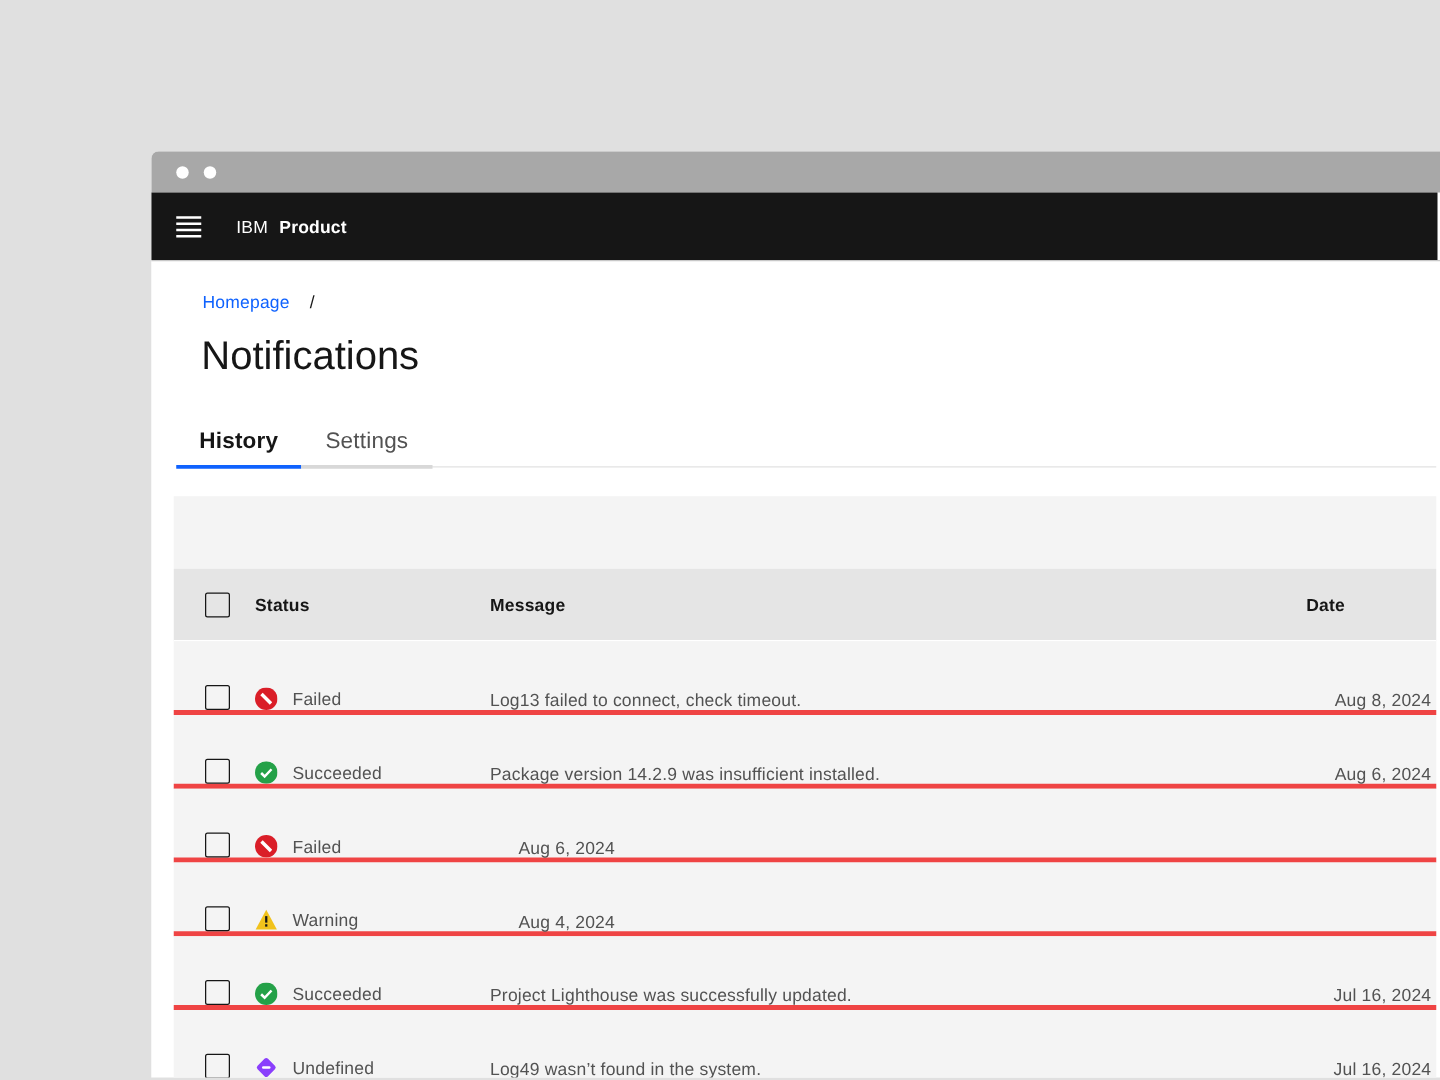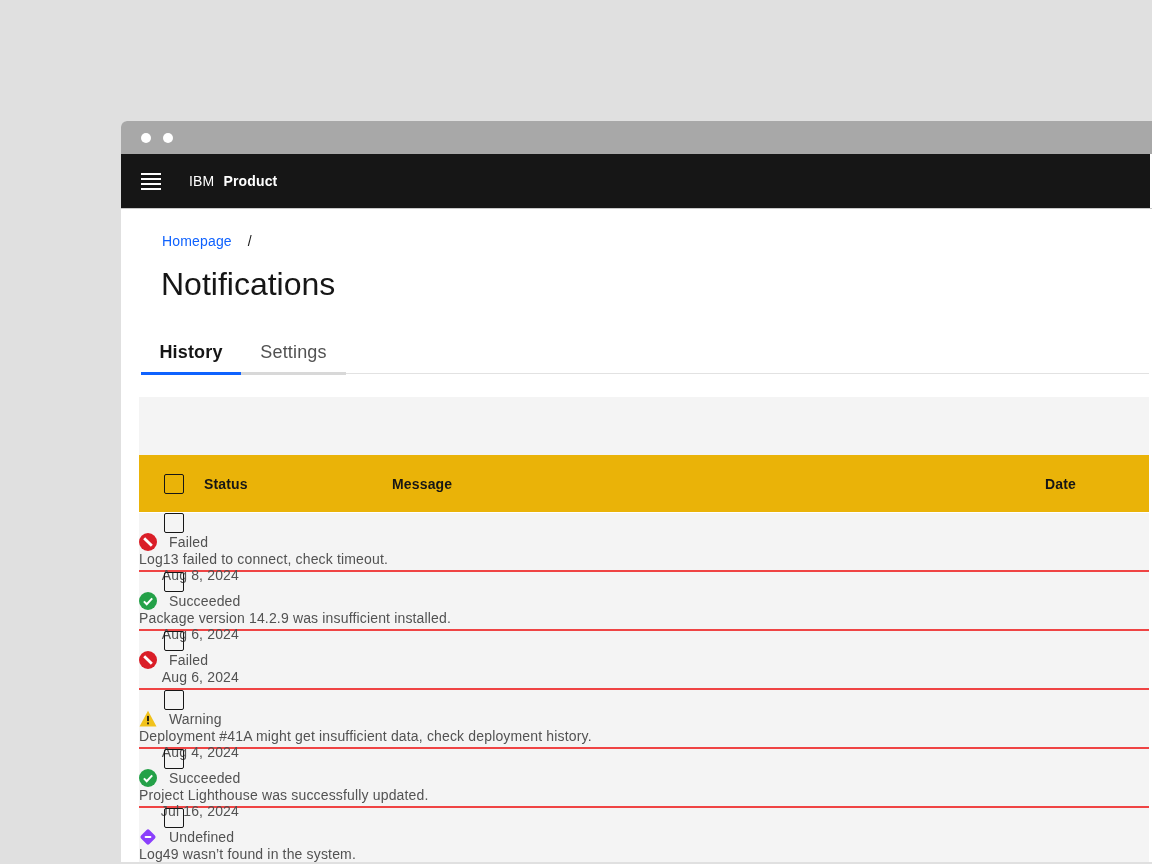--- a/index.html
+++ b/index.html
@@ -48,30 +48,29 @@
     position:relative; z-index:1; height:43px;
     display:flex; align-items:center; justify-content:center;
     font-size:18px; letter-spacing:.16px; cursor:pointer;
   }
   .tab.active { width:100px; color:#161616; font-weight:600; border-bottom:3px solid #0f62fe; }
   .tab.inactive { width:105px; color:#525252; font-weight:400; border-bottom:3px solid #d8d8d8; }
   
   .table { margin-top:22px; width:1010px; }
   .toolbar { height:58px; background:#f4f4f4; }
   .thead {
-    height:58px; background:#eab308; border-bottom:1px solid #ffffff;
+    height:58px; background:#e5e5e5; border-bottom:1px solid #ffffff;
     display:flex; align-items:center;
     font-size:14px; font-weight:600; color:#161616; letter-spacing:.16px;
   }
   .trow {
-    height:59px; background:#f4f4f4; border-bottom:2px solid #ef4444;
-    display:flex; align-items:flex-start;
+    height:59px; background:#f4f4f4; border-bottom:4px solid #ef4444;
+    display:flex; align-items:flex-end;
     font-size:14px; color:#525252; letter-spacing:.16px;
     cursor:pointer;
-    flex-direction:column;
   }
   .cell-check { width:65px; padding-left:25px; display:flex; align-items:center; }
   .checkbox {
     width:20px; height:20px; border:1.6px solid #161616; border-radius:2px;
     background:transparent; display:inline-block; cursor:pointer;
   }
   .cell-status { width:188px; display:flex; align-items:center; gap:12px; }
   .cell-message { width:653px; }
   .cell-date { width:104px; text-align:right; padding-right:4px; }
   .thead .cell-date { text-align:left; padding-right:16px; }
@@ -197,21 +196,20 @@
 
         <svg class="svg-warning" viewBox="0 0 18 18" xmlns="http://www.w3.org/2000/svg">
           <path d="M9 0.8 L17.5 16.5 L0.5 16.5 Z" fill="#f1c21b"></path>
           <rect x="8.1" y="5.9" width="1.8" height="5.2" fill="#161616"></rect>
           <rect x="8.1" y="12.4" width="1.8" height="1.9" fill="#161616"></rect>
         </svg>
 
       </span>
       <span class="status-label">Warning</span>
     </div>
-    <div class="cell-message">Deployment #41A might get insufficient data, check deployment history.</div>
     <div class="cell-date">Aug 4, 2024</div>
   </div>
 
   <div class="trow">
     <div class="cell-check">
       <span class="checkbox"></span>
     </div>
     <div class="cell-status">
       <span class="status-icon succeeded">
 

